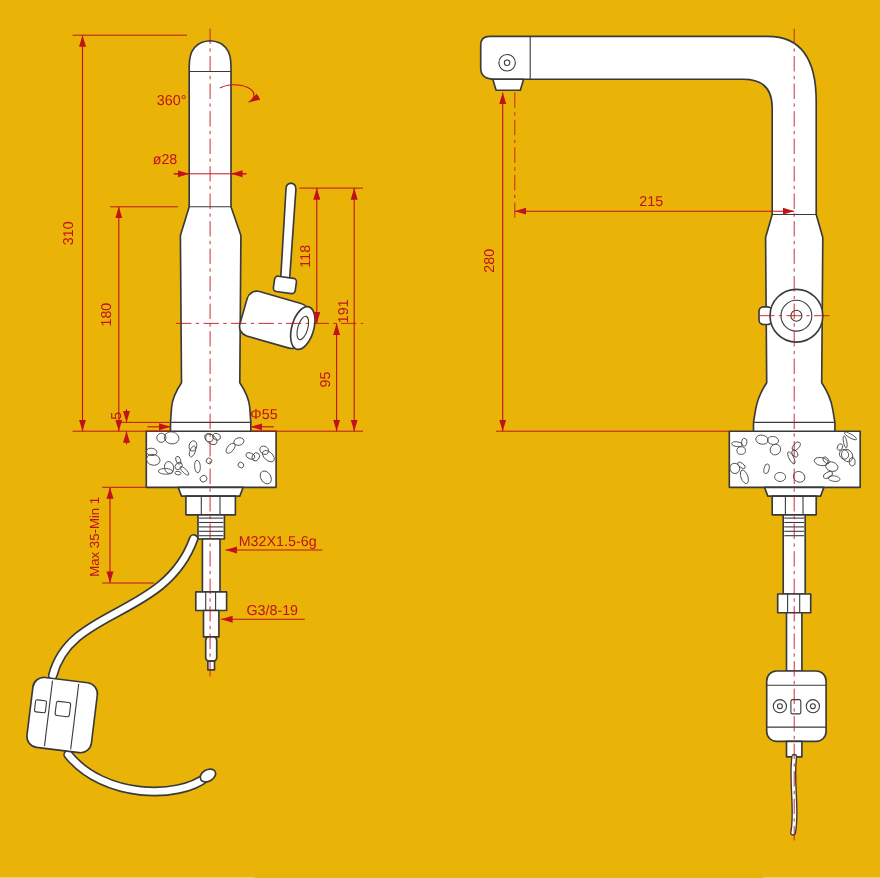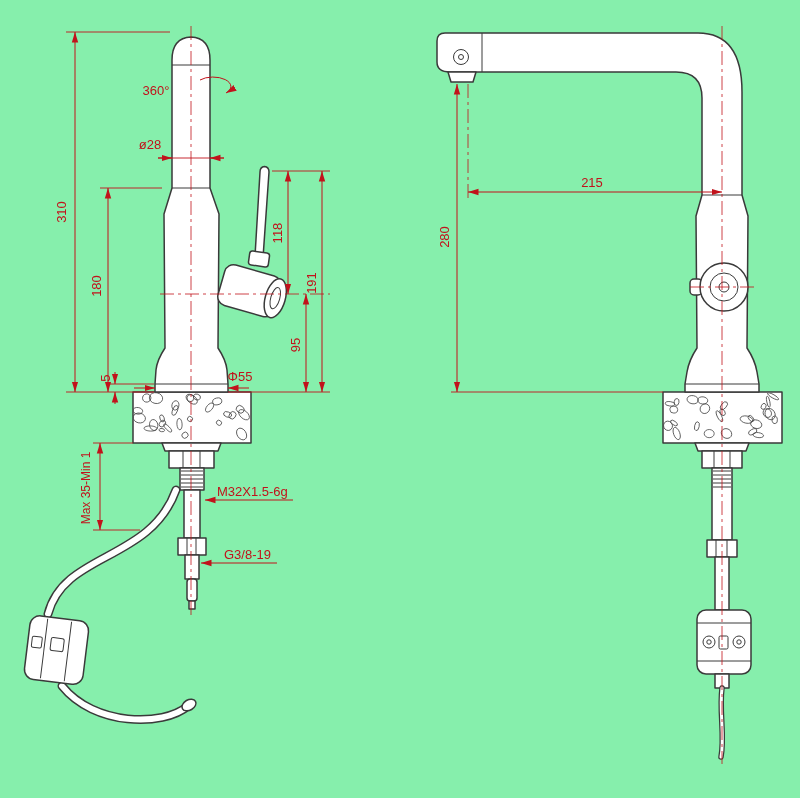--- a/index.html
+++ b/index.html
@@ -1,16 +1,16 @@
 <!DOCTYPE html>
 <html><head>
 <meta charset="utf-8">
 <style>
   html,body{margin:0;padding:0;background:#fff;}
-  .stage{width:800px;height:798px;background:#86efac;position:relative;overflow:hidden;}
+  .stage{width:800px;height:798px;background:#eab308;position:relative;overflow:hidden;}
   svg{display:block;}
   .dim{fill:#c1121b;font-family:"Liberation Sans",sans-serif;font-size:13px;}
   .dim-sm{fill:#c1121b;font-family:"Liberation Sans",sans-serif;font-size:12px;}
   .olf{stroke:#3a3a3a;stroke-width:1.5;fill:#ffffff;stroke-linejoin:round;}
   .thin{stroke:#3a3a3a;stroke-width:1;fill:none;}
   .dl{stroke:#c1121b;stroke-width:1;fill:none;}
   .ext{stroke:#c1121b;stroke-width:0.9;fill:none;}
   .cl{stroke:#c1121b;stroke-width:0.8;fill:none;stroke-dasharray:14 4 3 4;}
   .hose-o{stroke:#3a3a3a;stroke-width:9;fill:none;stroke-linecap:round;}
   .hose-i{stroke:#ffffff;stroke-width:6;fill:none;stroke-linecap:round;}

